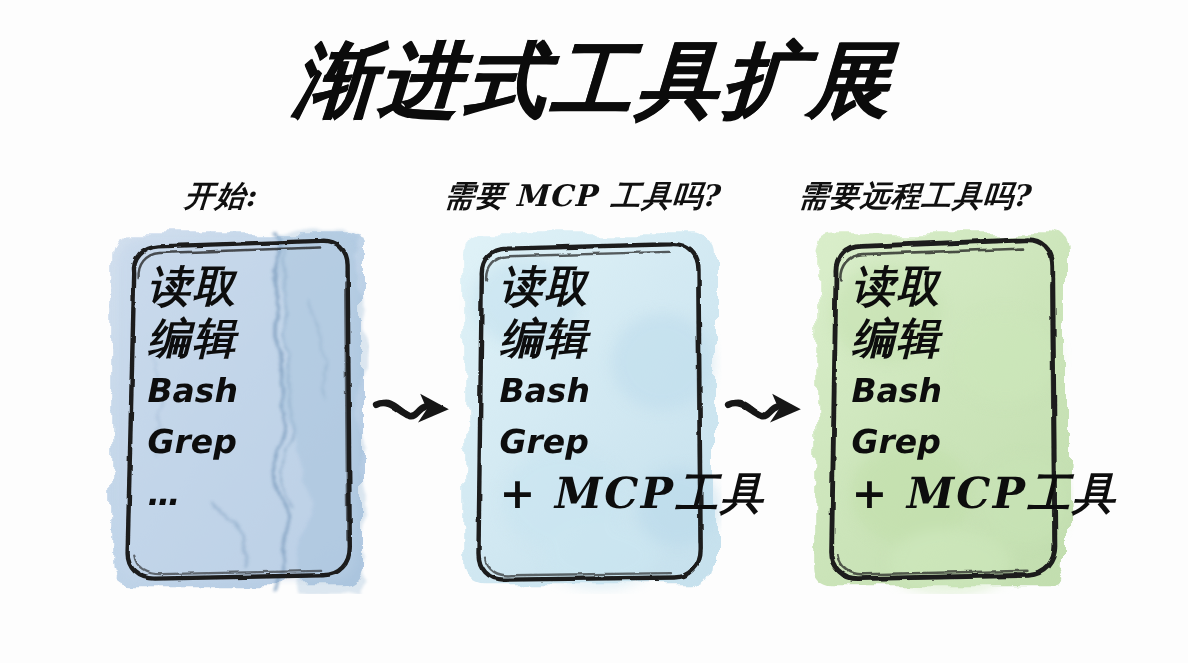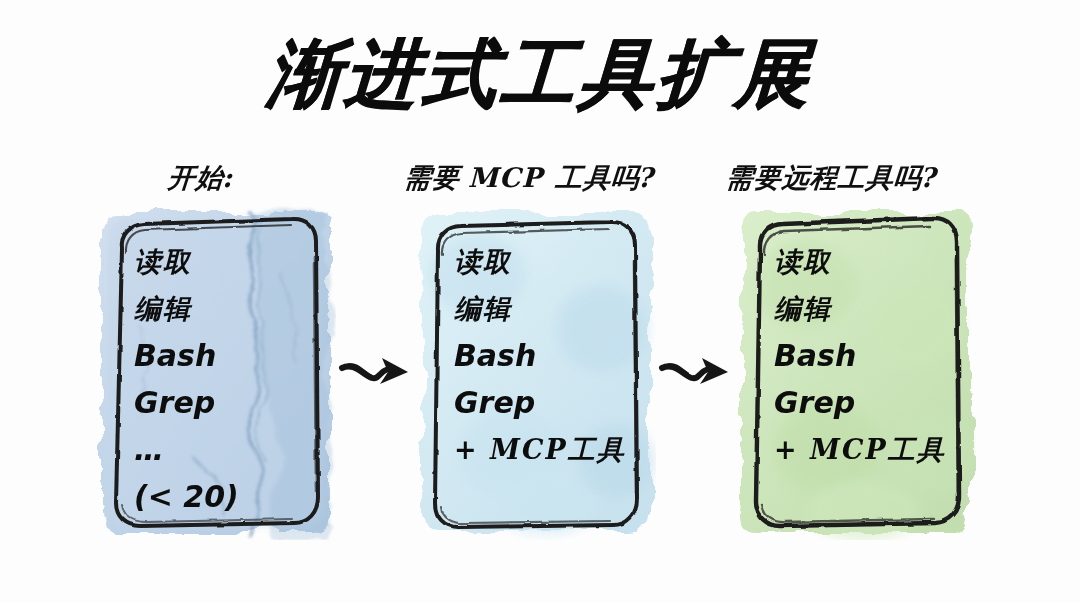--- a/index.html
+++ b/index.html
@@ -91,21 +91,21 @@
     color: #0d0d0d;
     line-height: 47px;
     font-style: italic;
     letter-spacing: 0px;
     white-space: nowrap;
   }
   .box-text .ln { display: block; }
   .box-text .ln.cjk {
     font-family: "DejaVu Serif", serif;
     font-weight: 700;
-    font-size: 27px;
+    font-size: 39px;
     letter-spacing: 2px;
   }
 
   
   .arrow {
     position: absolute;
     top: 352px;
     width: 80px;
     height: 48px;
   }
@@ -171,21 +171,20 @@
         <path d="M218 52 L220 286" stroke-width="2.6" opacity="0.6"></path>
         <path d="M26 300 C28 312, 38 317, 50 317 L196 314" stroke-width="2" opacity="0.6"></path>
       </g>
     </svg>
     <div class="box-text">
       <span class="ln cjk">读取</span>
       <span class="ln cjk">编辑</span>
       <span class="ln">Bash</span>
       <span class="ln">Grep</span>
       <span class="ln">…</span>
-      <span class="ln">(&lt; 20)</span>
     </div>
   </div>
 
   <svg class="arrow" id="arrow-0" viewBox="0 0 80 48">
     <defs>
       <filter id="arrf0" x="-20%" y="-20%" width="140%" height="140%">
         <feTurbulence type="fractalNoise" baseFrequency="0.07" numOctaves="2" seed="11" result="n"></feTurbulence>
         <feDisplacementMap in="SourceGraphic" in2="n" scale="1.8" xChannelSelector="R" yChannelSelector="G"></feDisplacementMap>
       </filter>
     </defs>

